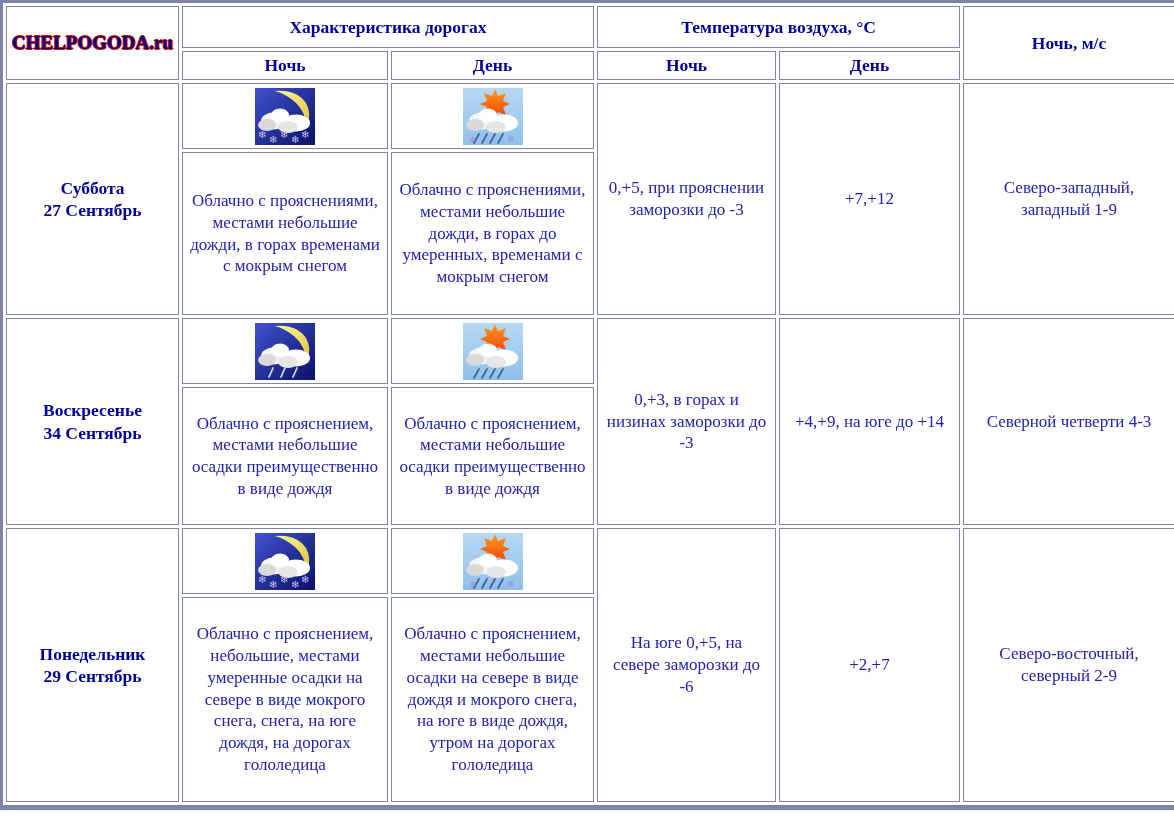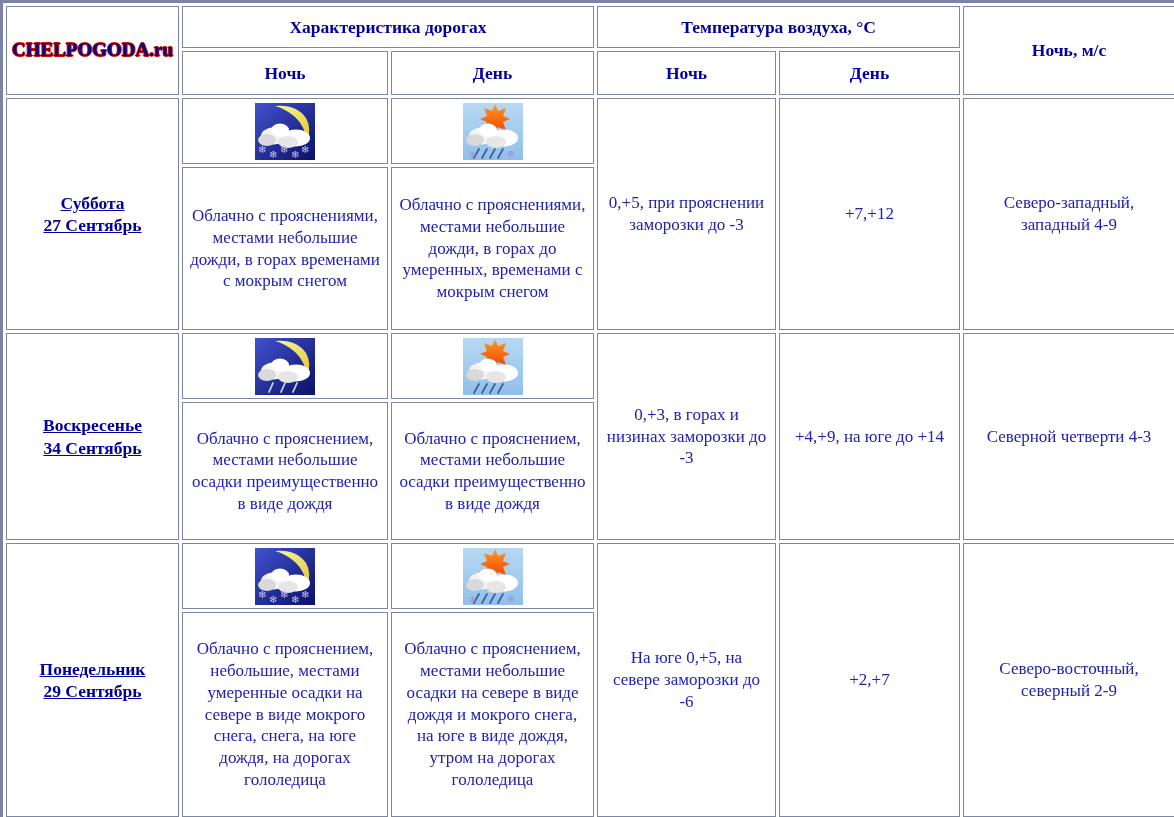--- a/index.html
+++ b/index.html
@@ -26,21 +26,21 @@
     padding:2px 8px;
     overflow:hidden;
   }
   .hdr{font-weight:bold;color:#00009a;font-size:17.5px;}
   .logo-cell{padding:4px;}
   .logo{
     font-weight:bold;font-size:19px;color:#00008b;letter-spacing:0;
     text-shadow:1px 0 0 #cc1100,-1px 0 0 #cc1100,0 1px 0 #cc1100,0 -1px 0 #cc1100;
     white-space:nowrap;
   }
-  .dayname{font-weight:bold;color:#00009a;font-size:17.5px;text-decoration:underline;}
+  .dayname{font-weight:bold;color:#00009a;font-size:17.5px;}
   .icon-cell{padding:1px;height:62px;}
   .icon-cell svg{display:block;margin:0 auto;}
   .desc-cell{padding:4px 6px;}
 </style>
 </head>
 <body>
 
 <table class="weather">
   <colgroup>
     <col style="width:173px">
@@ -53,21 +53,21 @@
 
   <tbody>
       <tr style="height:42px">
     <td rowspan="2" class="logo-cell">
       <span class="logo">CHELPOGODA.ru</span>
     </td>
     <td colspan="2" class="hdr">Характеристика дорогах</td>
     <td colspan="2" class="hdr">Температура воздуха, °С</td>
     <td rowspan="2" class="hdr">Ночь, м/с</td>
   </tr>
-  <tr style="height:44px">
+  <tr style="height:29px">
     <td class="hdr">Ночь</td>
     <td class="hdr">День</td>
     <td class="hdr">Ночь</td>
     <td class="hdr">День</td>
   </tr>
 
   <tr style="height:62px">
     <td rowspan="2">
       <div class="dayname">Суббота</div>
       <div class="dayname">27 Сентябрь</div>
@@ -126,21 +126,21 @@
               <line x1="40" y1="46" x2="35" y2="55"></line>
             </g>
             <g fill="#a18ad0" font-size="9" font-family="DejaVu Sans">
               <text x="6" y="55">❄</text>
               <text x="44" y="54">❄</text>
             </g>
           </svg>
         </td>
     <td rowspan="2">0,+5, при прояснении заморозки до -3</td>
     <td rowspan="2">+7,+12</td>
-    <td rowspan="2">Северо-западный, западный 4-9</td>
+    <td rowspan="2">Северо-западный, западный 1-9</td>
   </tr>
   <tr style="height:163px">
     <td class="desc-cell">Облачно с прояснениями, местами небольшие дожди, в горах временами с мокрым снегом</td>
     <td class="desc-cell">Облачно с прояснениями, местами небольшие дожди, в горах до умеренных, временами с мокрым снегом</td>
   </tr>
 
   <tr style="height:62px">
     <td rowspan="2">
       <div class="dayname">Воскресенье</div>
       <div class="dayname">34 Сентябрь</div>

